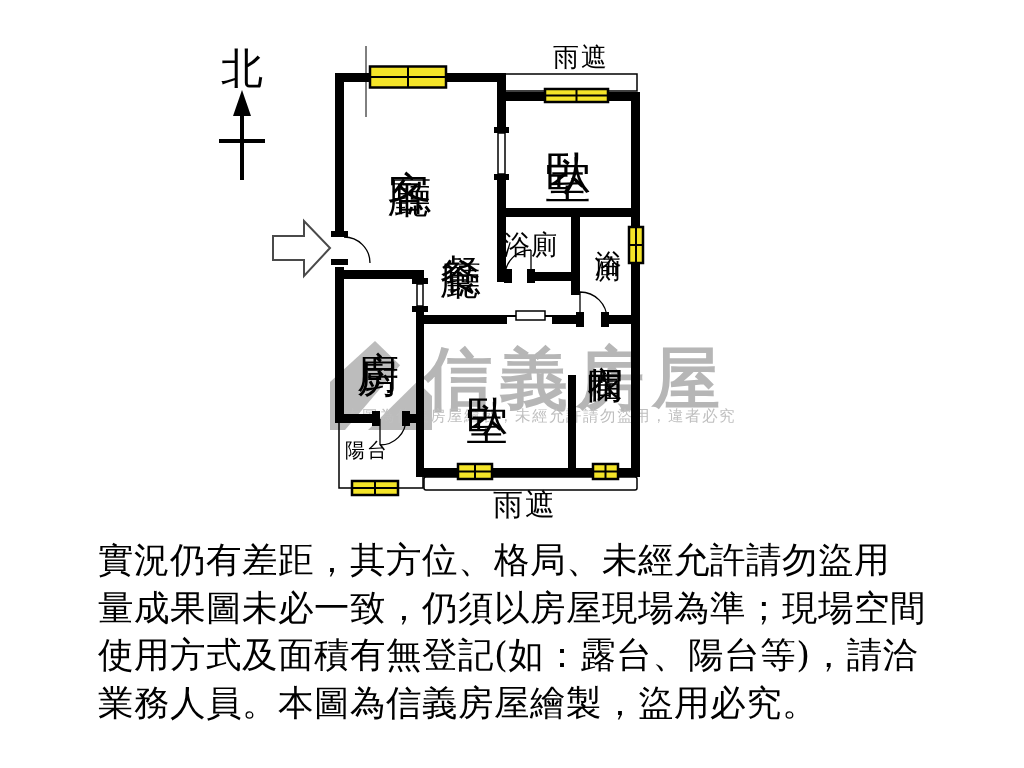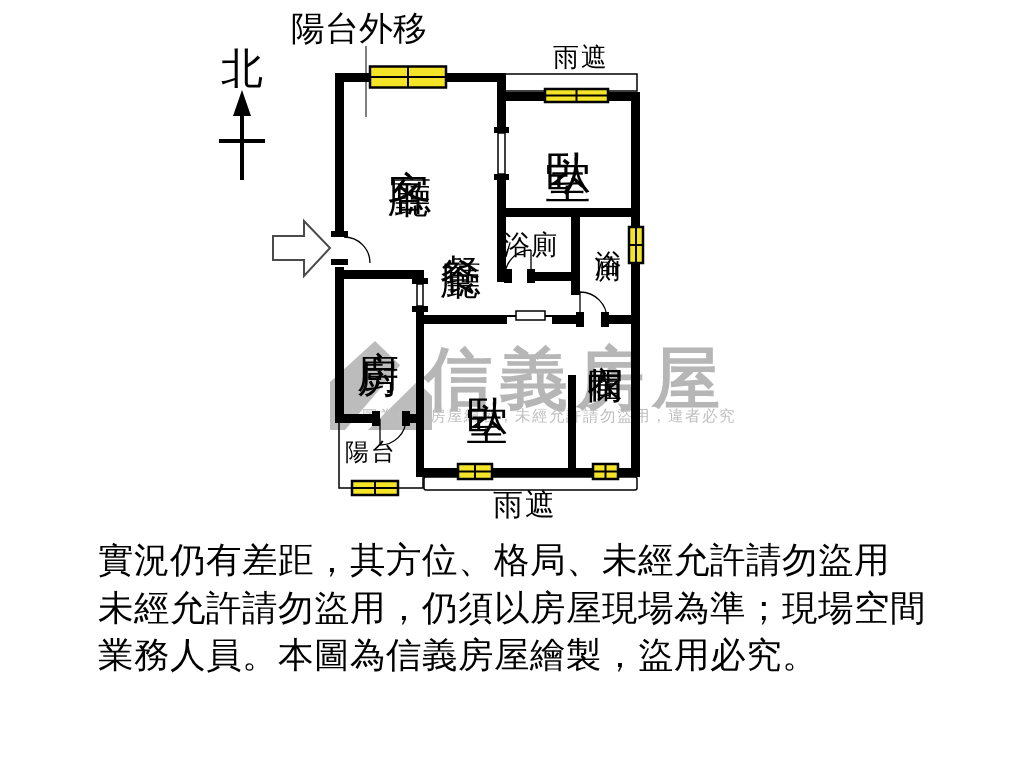--- a/index.html
+++ b/index.html
@@ -12,21 +12,21 @@
   .lbl-north{left:221px;top:48px;font-size:42px;}
   .lbl-rain-top{left:553px;top:44px;font-size:26px;letter-spacing:2px;}
   .lbl-bedroom-r{left:546px;top:116px;font-size:46px;}
   .lbl-living{left:388px;top:134px;font-size:44px;}
   .lbl-dining{left:440px;top:221px;font-size:41px;}
   .lbl-bath1{left:503px;top:231px;font-size:27px;letter-spacing:1px;}
   .lbl-bath2{left:595px;top:229px;font-size:27px;}
   .lbl-kitchen{left:357px;top:317px;font-size:42px;}
   .lbl-bedroom-b{left:466px;top:365px;font-size:42px;}
   .lbl-closet{left:587px;top:337px;font-size:35px;}
-  .lbl-balcony{left:345px;top:440px;font-size:24px;letter-spacing:2px;}
+  .lbl-balcony{left:345px;top:440px;font-size:20px;letter-spacing:2px;}
   .lbl-rain-bottom{left:493px;top:490px;font-size:30px;letter-spacing:2px;}
   #disclaimer{position:absolute;left:98px;top:536px;width:860px;z-index:5;}
   #disclaimer .dline{font-size:35.5px;line-height:47.5px;color:#000;letter-spacing:0.5px;white-space:nowrap;}
 </style>
 </head>
 <body>
 
 <div id="stage">
 
   <svg id="plan-svg" width="1024" height="530" viewBox="0 0 1024 530">
@@ -133,33 +133,33 @@
 
     <g stroke="#000" fill="#000">
       <line x1="242" y1="100" x2="242" y2="180" stroke-width="4"></line>
       <polygon points="233,116 242,90 251,116" stroke="none"></polygon>
       <line x1="219" y1="141" x2="265" y2="141" stroke-width="4"></line>
     </g>
 
     <polygon points="273,236 304,236 304,221 330,248 304,276 304,260 273,260" fill="#ffffff" stroke-width="2" stroke="#4a4a4a"></polygon>
   </svg>
 
-  <div class="lbl lbl-balcony-moved">陽台外移</div>
   <div class="lbl lbl-north">北</div>
   <div class="lbl lbl-rain-top">雨遮</div>
   <div class="lbl vert lbl-bedroom-r">臥室</div>
   <div class="lbl vert lbl-living">客廳</div>
   <div class="lbl vert lbl-dining">餐廳</div>
   <div class="lbl lbl-bath1">浴廁</div>
   <div class="lbl vert lbl-bath2">浴廁</div>
   <div class="lbl vert lbl-kitchen">廚房</div>
   <div class="lbl vert lbl-bedroom-b">臥室</div>
   <div class="lbl vert lbl-closet">衣帽間</div>
   <div class="lbl lbl-balcony">陽台</div>
   <div class="lbl lbl-rain-bottom">雨遮</div>
 
   <div id="disclaimer">
     <div class="dline">實況仍有差距，其方位、格局、未經允許請勿盜用</div>
-    <div class="dline">未經允許請勿盜用，仍須以房屋現場為準；現場空間</div>
+    <div class="dline">量成果圖未必一致，仍須以房屋現場為準；現場空間</div>
+    <div class="dline">使用方式及面積有無登記(如：露台、陽台等)，請洽</div>
     <div class="dline">業務人員。本圖為信義房屋繪製，盜用必究。</div>
   </div>
 
 </div>
 
 </body></html>

